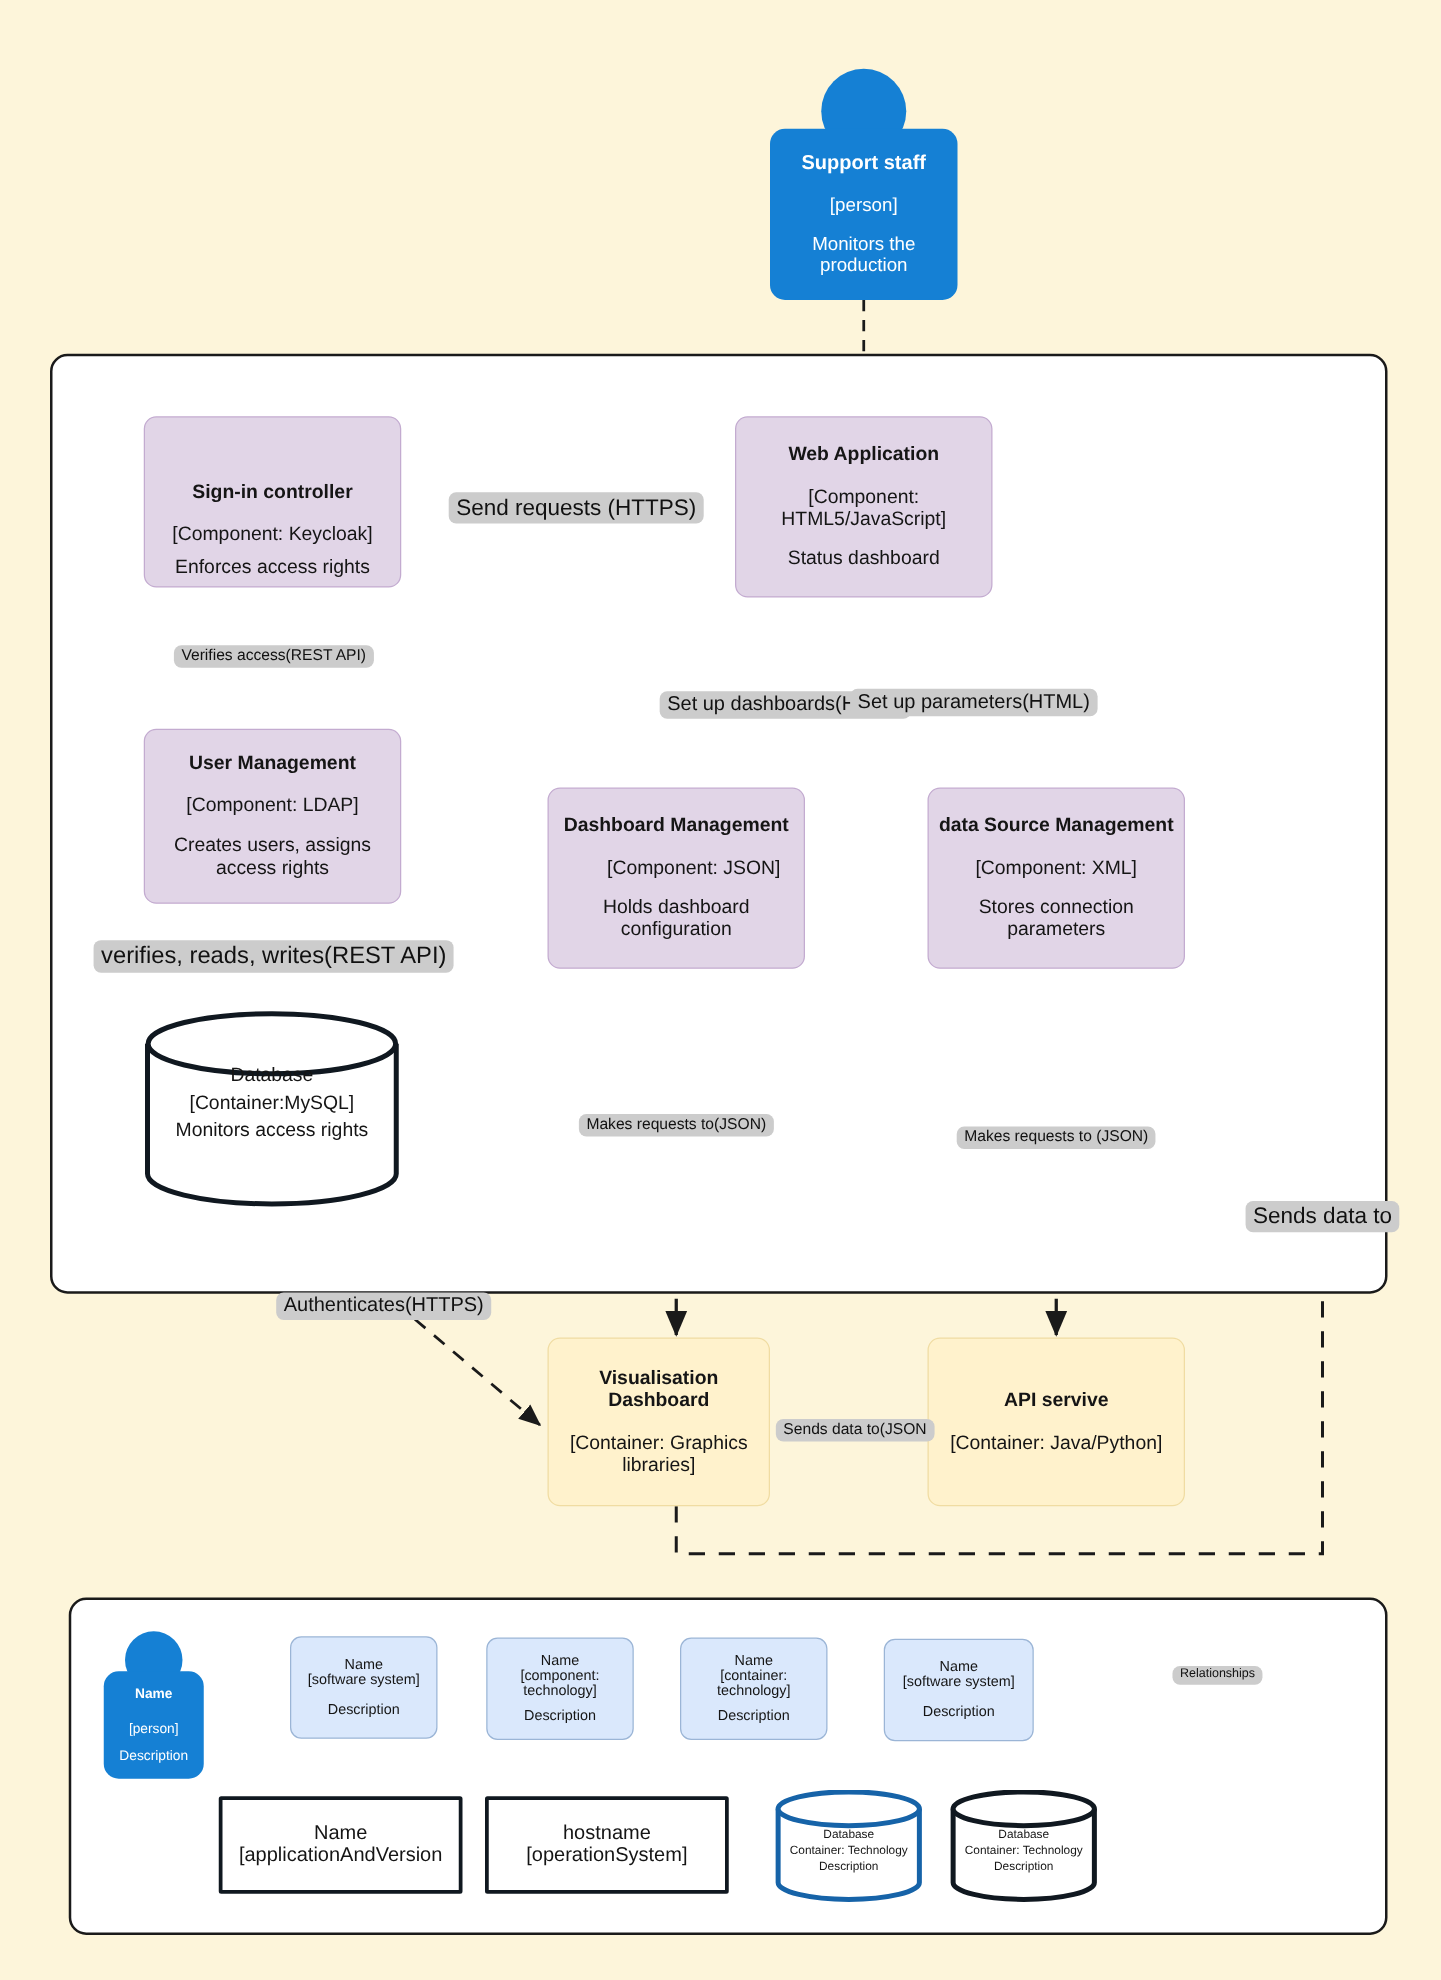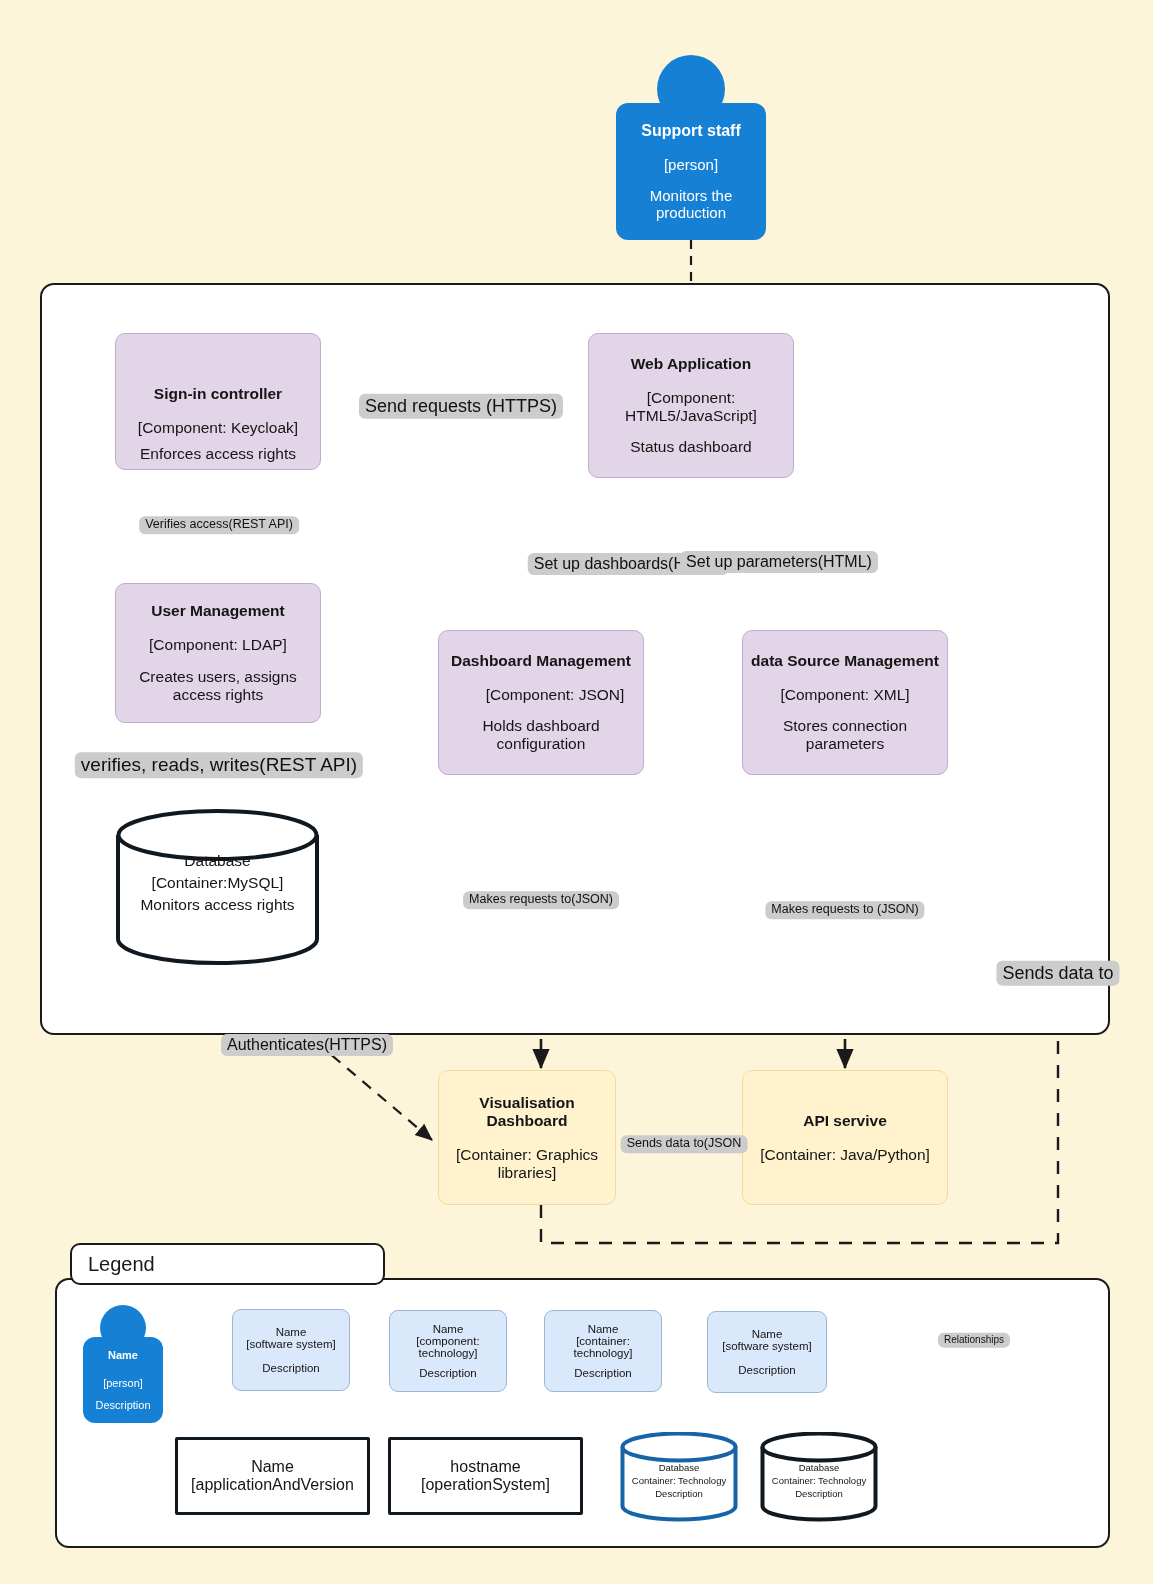--- a/index.html
+++ b/index.html
@@ -272,23 +272,20 @@
   <div class="elabel" style="left:845px; top:910px; font-size:12.5px;">Makes requests to (JSON)</div>
 
   <div class="elabel" style="left:307px; top:1045px; font-size:16px;">Authenticates(HTTPS)</div>
 
   <div class="elabel" style="left:1058px; top:973px; font-size:18px;">Sends data to</div>
 
   <div class="elabel" style="left:684px; top:1144px; font-size:12.5px;">Sends data to(JSON</div>
 
   <div class="legend-box" style="left:55px; top:1278px; width:1055px; height:270px;"></div>
 
-  <div class="legend-title" style="left:70px; top:1243px; width:315px; height:42px;">
-    <span>Legend</span>
-  </div>
 
   <div class="person" style="left:83px; top:1305px; width:80px; height:118px;">
     <div class="head" style="width:46px; height:46px; top:0;"></div>
     <div class="body" style="top:32px; width:80px; height:86px; padding:4px 4px;">
       <div class="title" style="font-size:11px;">Name</div>
       <div class="sub" style="font-size:11px;">[person]</div>
       <div class="gap" style="height:0.6em;"></div>
       <div class="desc" style="font-size:11px;">Description</div>
     </div>
   </div>

